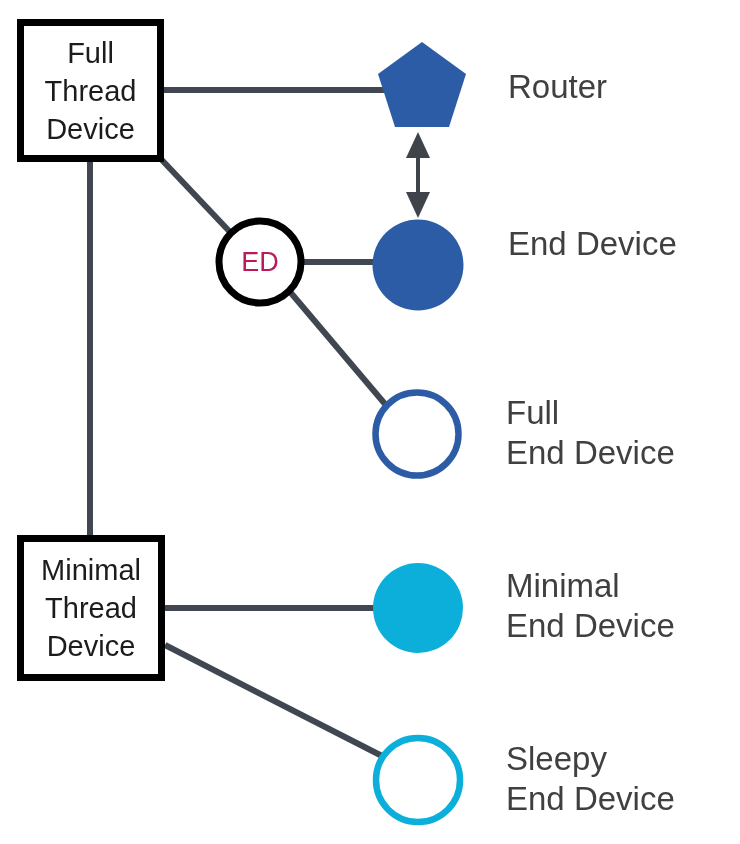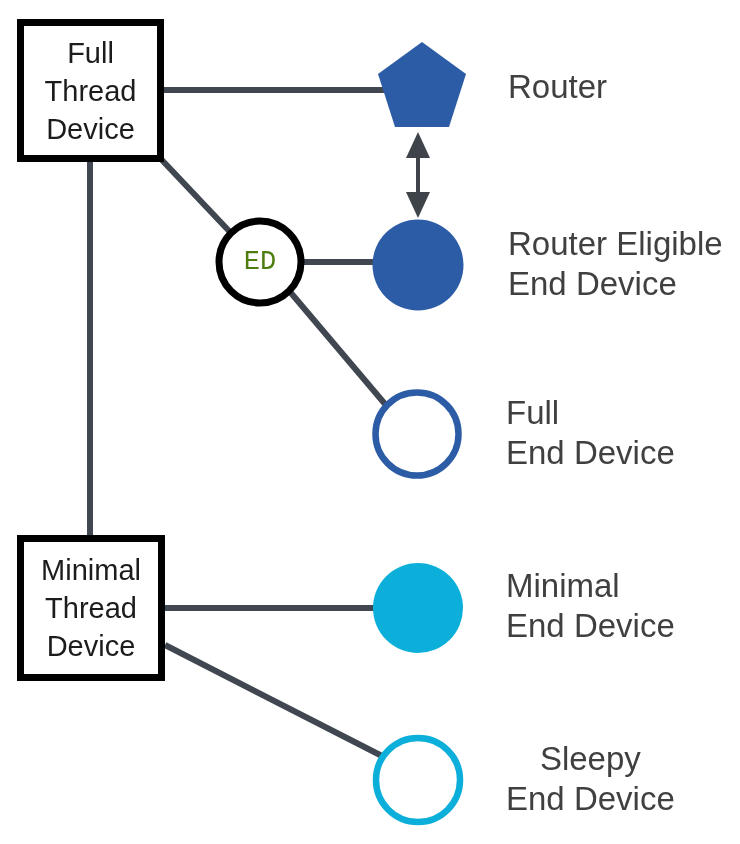--- a/index.html
+++ b/index.html
@@ -67,41 +67,40 @@
     height: 146px;
   }
   .ed-badge-label {
     position: absolute;
     left: 216px;
     top: 246px;
     width: 88px;
     text-align: center;
     font-size: 27px;
     line-height: 32px;
-    color: #4d7c0f;
+    color: #be185d;
     pointer-events: none;
-    font-family: Liberation Mono, monospace;
   }
   .legend-label {
     position: absolute;
     color: #404040;
     font-size: 33px;
     line-height: 40px;
     white-space: nowrap;
     pointer-events: auto;
   }
   .legend-label .lbl-line {
     display: block;
     margin-left: 36px;
   }
   #label-router      { left: 472px; top: 67px;  }
   #label-reed        { left: 472px; top: 224px; }
   #label-fed         { left: 470px; top: 393px; }
   #label-med         { left: 470px; top: 566px; }
-  #label-sed         { left: 470px; top: 739px; text-align: center; }
+  #label-sed         { left: 470px; top: 739px; }
 </style>
 </head>
 <body>
 
 <div id="diagram-root">
 
   <svg id="diagram-svg" viewBox="0 0 740 844" xmlns="http://www.w3.org/2000/svg">
 
     <g stroke="#414750">
       <line x1="164" y1="90" x2="392" y2="90" stroke="#414750" stroke-width="6" stroke-linecap="butt"></line>
@@ -155,21 +154,20 @@
       <span class="box-line">Device</span>
     </div>
 
     <div class="ed-badge-label">ED</div>
 
     <div class="legend-label" id="label-router">
       <span class="lbl-line">Router</span>
     </div>
 
     <div class="legend-label" id="label-reed">
-      <span class="lbl-line">Router Eligible</span>
       <span class="lbl-line">End Device</span>
     </div>
 
     <div class="legend-label" id="label-fed">
       <span class="lbl-line">Full</span>
       <span class="lbl-line">End Device</span>
     </div>
 
     <div class="legend-label" id="label-med">
       <span class="lbl-line">Minimal</span>

